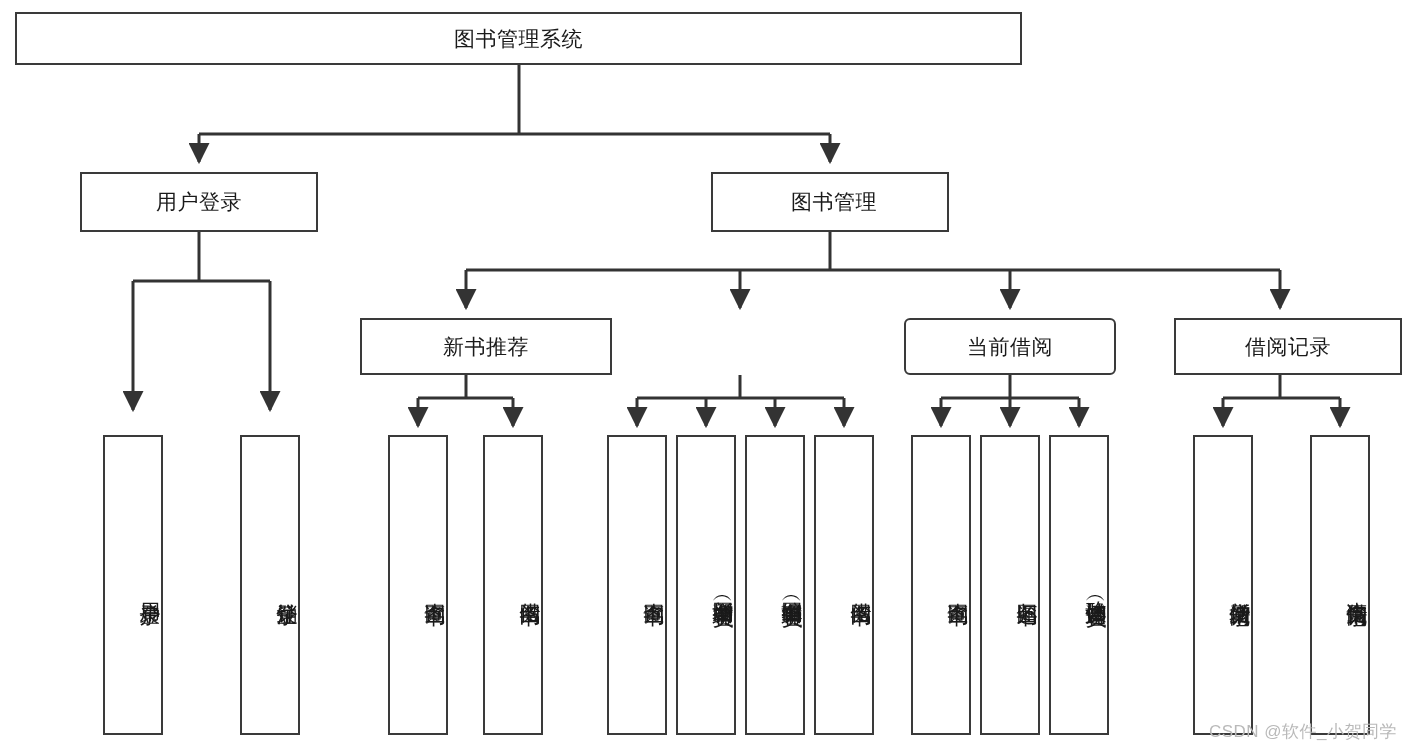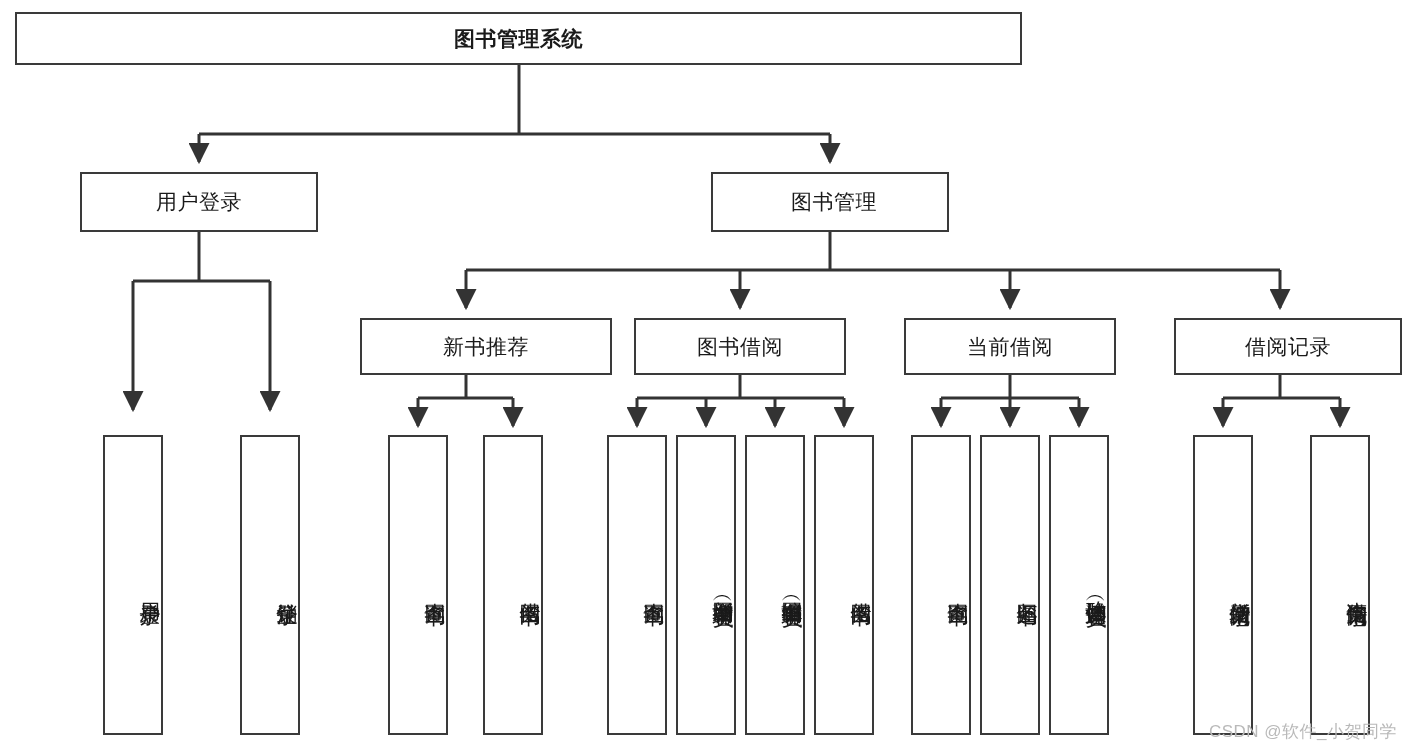--- a/index.html
+++ b/index.html
@@ -116,38 +116,35 @@
       <path d="M 1010 398 L 1010 426" marker-end="url(#arrow)"></path>
       <path d="M 1079 398 L 1079 426" marker-end="url(#arrow)"></path>
 
       <path d="M 1280 375 L 1280 398"></path>
       <path d="M 1223 398 L 1340 398"></path>
       <path d="M 1223 398 L 1223 426" marker-end="url(#arrow)"></path>
       <path d="M 1340 398 L 1340 426" marker-end="url(#arrow)"></path>
     </g>
   </svg>
 
-  <div class="node horiz" style="left:15px; top:12px; width:1007px; height:53px;font-weight:bold;">
+  <div class="node horiz" style="left:15px; top:12px; width:1007px; height:53px;">
     <span>图书管理系统</span>
   </div>
 
   <div class="node horiz" style="left:80px; top:172px; width:238px; height:60px;">
     <span>用户登录</span>
   </div>
   <div class="node horiz" style="left:711px; top:172px; width:238px; height:60px;padding-left:8px;">
     <span>图书管理</span>
   </div>
 
   <div class="node horiz" style="left:360px; top:318px; width:252px; height:57px;">
     <span>新书推荐</span>
   </div>
-  <div class="node horiz" style="left:634px; top:318px; width:212px; height:57px;">
-    <span>图书借阅</span>
-  </div>
-  <div class="node horiz" style="left:904px; top:318px; width:212px; height:57px;">
+  <div class="node horiz" style="left:904px; top:318px; width:212px; height:57px;border-radius:6px;">
     <span>当前借阅</span>
   </div>
   <div class="node horiz" style="left:1174px; top:318px; width:228px; height:57px;">
     <span>借阅记录</span>
   </div>
 
   <div class="node vert" style="left:103px; top:435px; width:60px; height:300px;">
     <span class="vlabel">用户登录</span>
   </div>
   <div class="node vert" style="left:240px; top:435px; width:60px; height:300px;">

